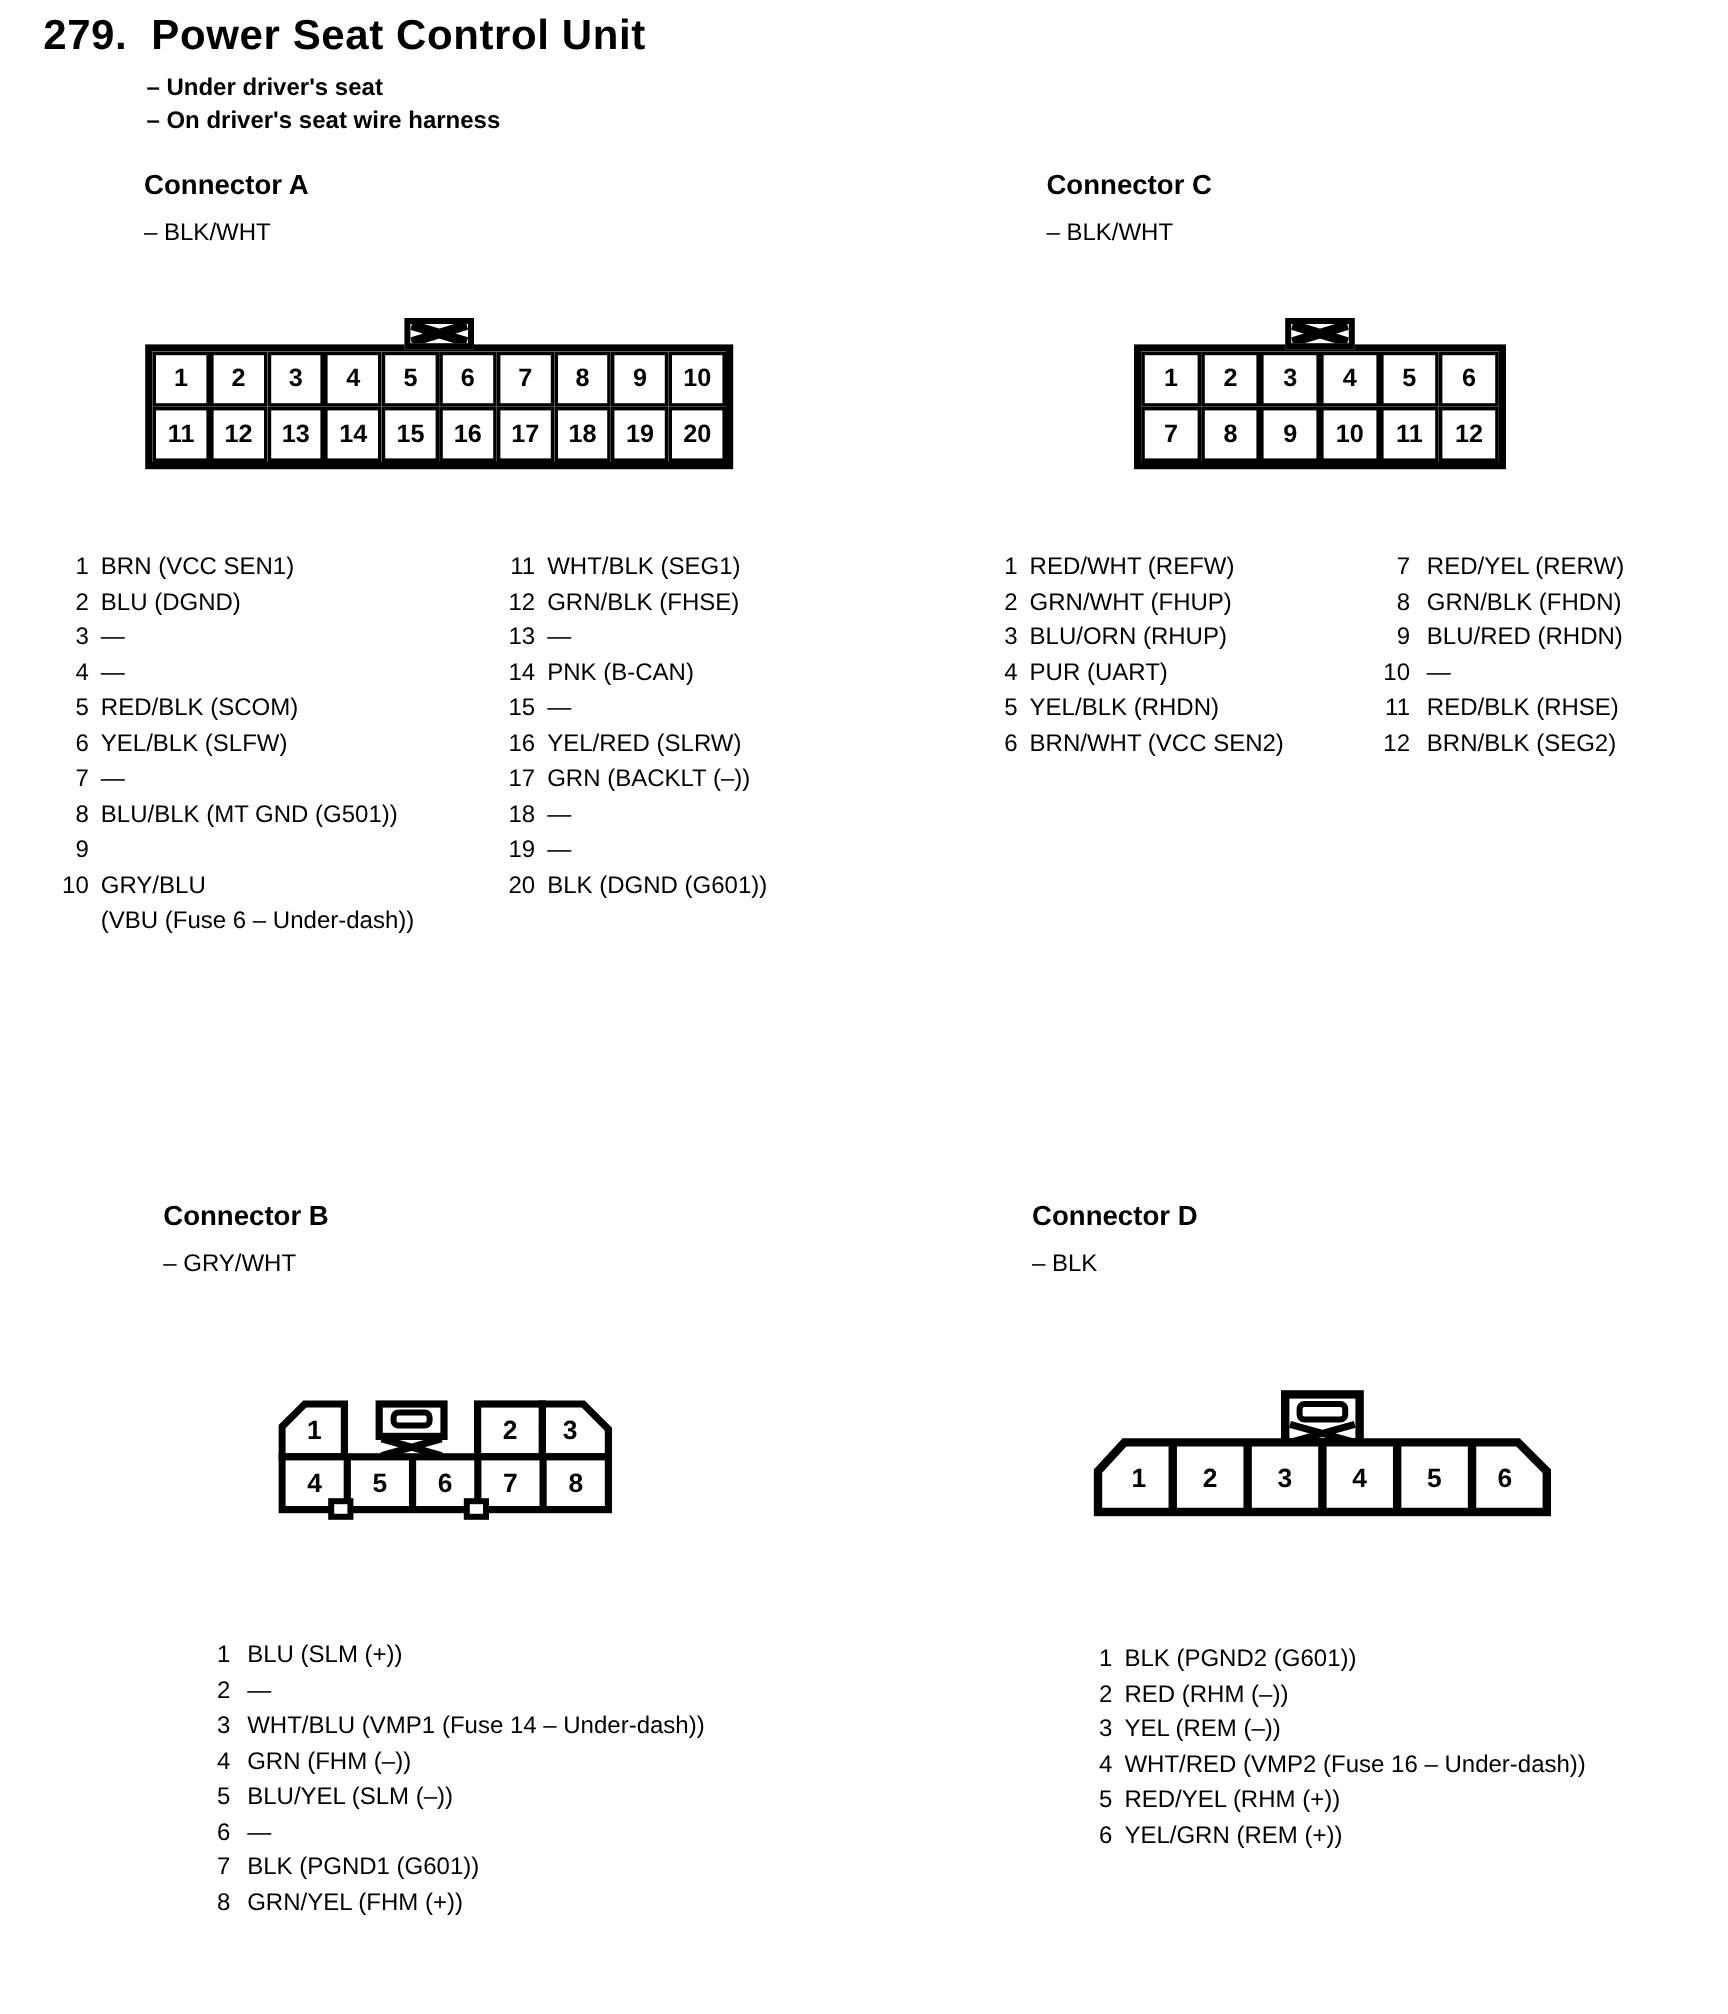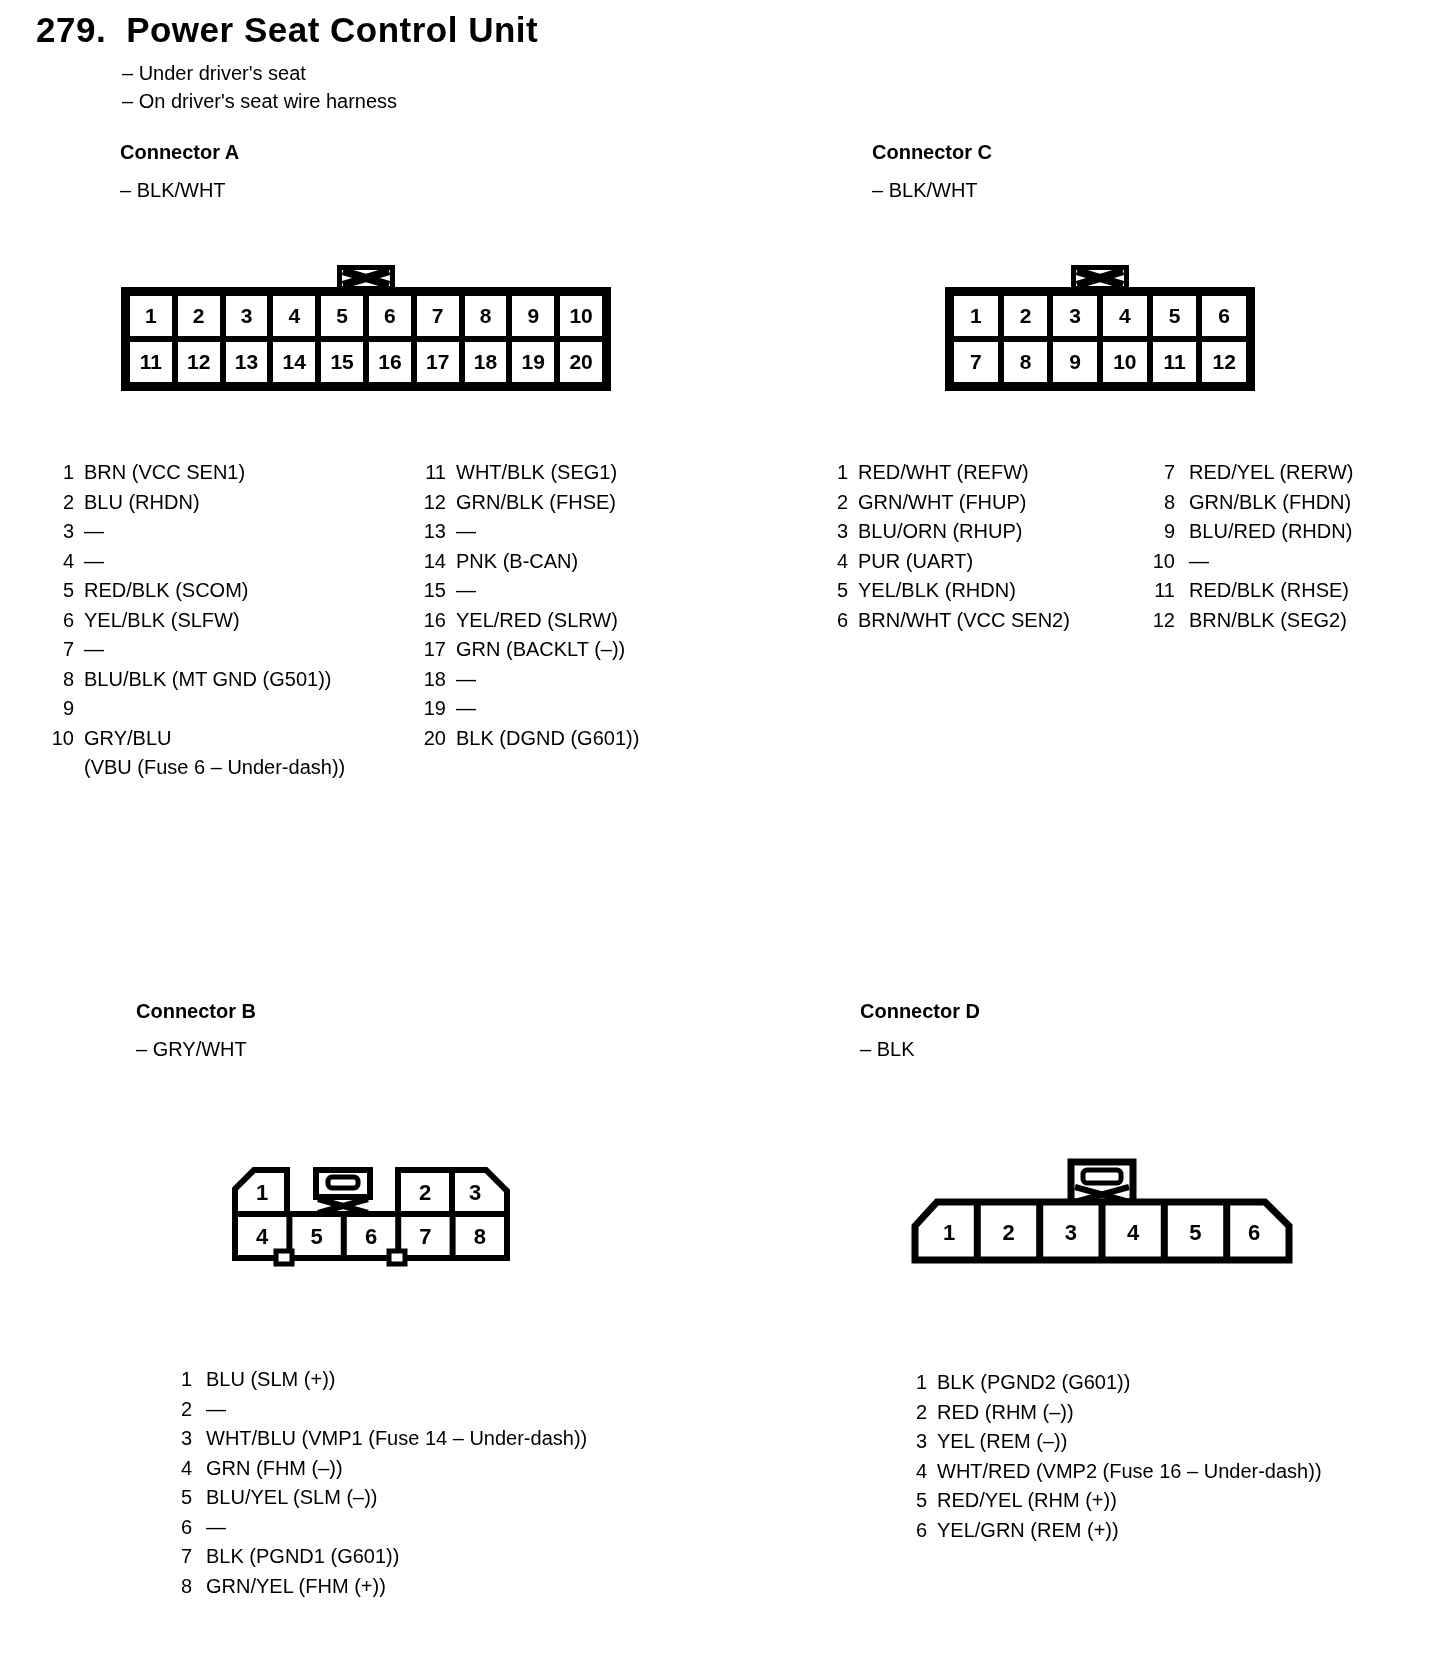--- a/index.html
+++ b/index.html
@@ -3,24 +3,24 @@
 <meta charset="utf-8">
 <style>
   html,body{margin:0;padding:0;background:#fff;}
   .page{
     position:relative;width:1440px;height:1678px;background:#fff;color:#000;
     font-family:"Liberation Sans","DejaVu Sans",sans-serif;overflow:hidden;
   }
   
   .title-row{position:absolute;left:36px;top:10px;display:flex;gap:20px;align-items:flex-end;}
   .title-row .item-no,.title-row h1{font-size:35px;font-weight:bold;margin:0;letter-spacing:0.5px;}
-  .locations{position:absolute;left:122px;top:60px;font-size:20px;line-height:27.5px;}
+  .locations{position:absolute;left:122px;top:60px;font-size:20px;line-height:27.5px;font-weight:bold;}
   
   .conn-sec{position:absolute;}
-  .conn-sec h2{margin:0;font-size:20px;font-weight:bold;}
+  .conn-sec h2{margin:0;font-size:23px;font-weight:bold;}
   .conn-sec .wirecolor{margin:15px 0 0;font-size:20px;}
   .secA{left:120px;top:141px;}
   .secC{left:860px;top:141px;margin-left:12px;}
   .secB{left:120px;top:1000px;margin-left:16px;}
   .secD{left:860px;top:1000px;}
   
   .diag{position:absolute;}
   .diagA{left:121px;top:265px;width:490px;}
   .diagC{left:945px;top:265px;width:310px;}
   .tab-lock{
@@ -239,21 +239,21 @@
   </div>
 
   <div class="pin-list listA-left">
   <div class="pin-row">
     <span class="pin-num">1</span>
     <span class="pin-label"><span>BRN (VCC SEN1)</span></span>
   </div>
 
   <div class="pin-row">
     <span class="pin-num">2</span>
-    <span class="pin-label"><span>BLU (RHDN)</span></span>
+    <span class="pin-label"><span>BLU (DGND)</span></span>
   </div>
 
   <div class="pin-row">
     <span class="pin-num">3</span>
     <span class="pin-label"><span>—</span></span>
   </div>
 
   <div class="pin-row">
     <span class="pin-num">4</span>
     <span class="pin-label"><span>—</span></span>

